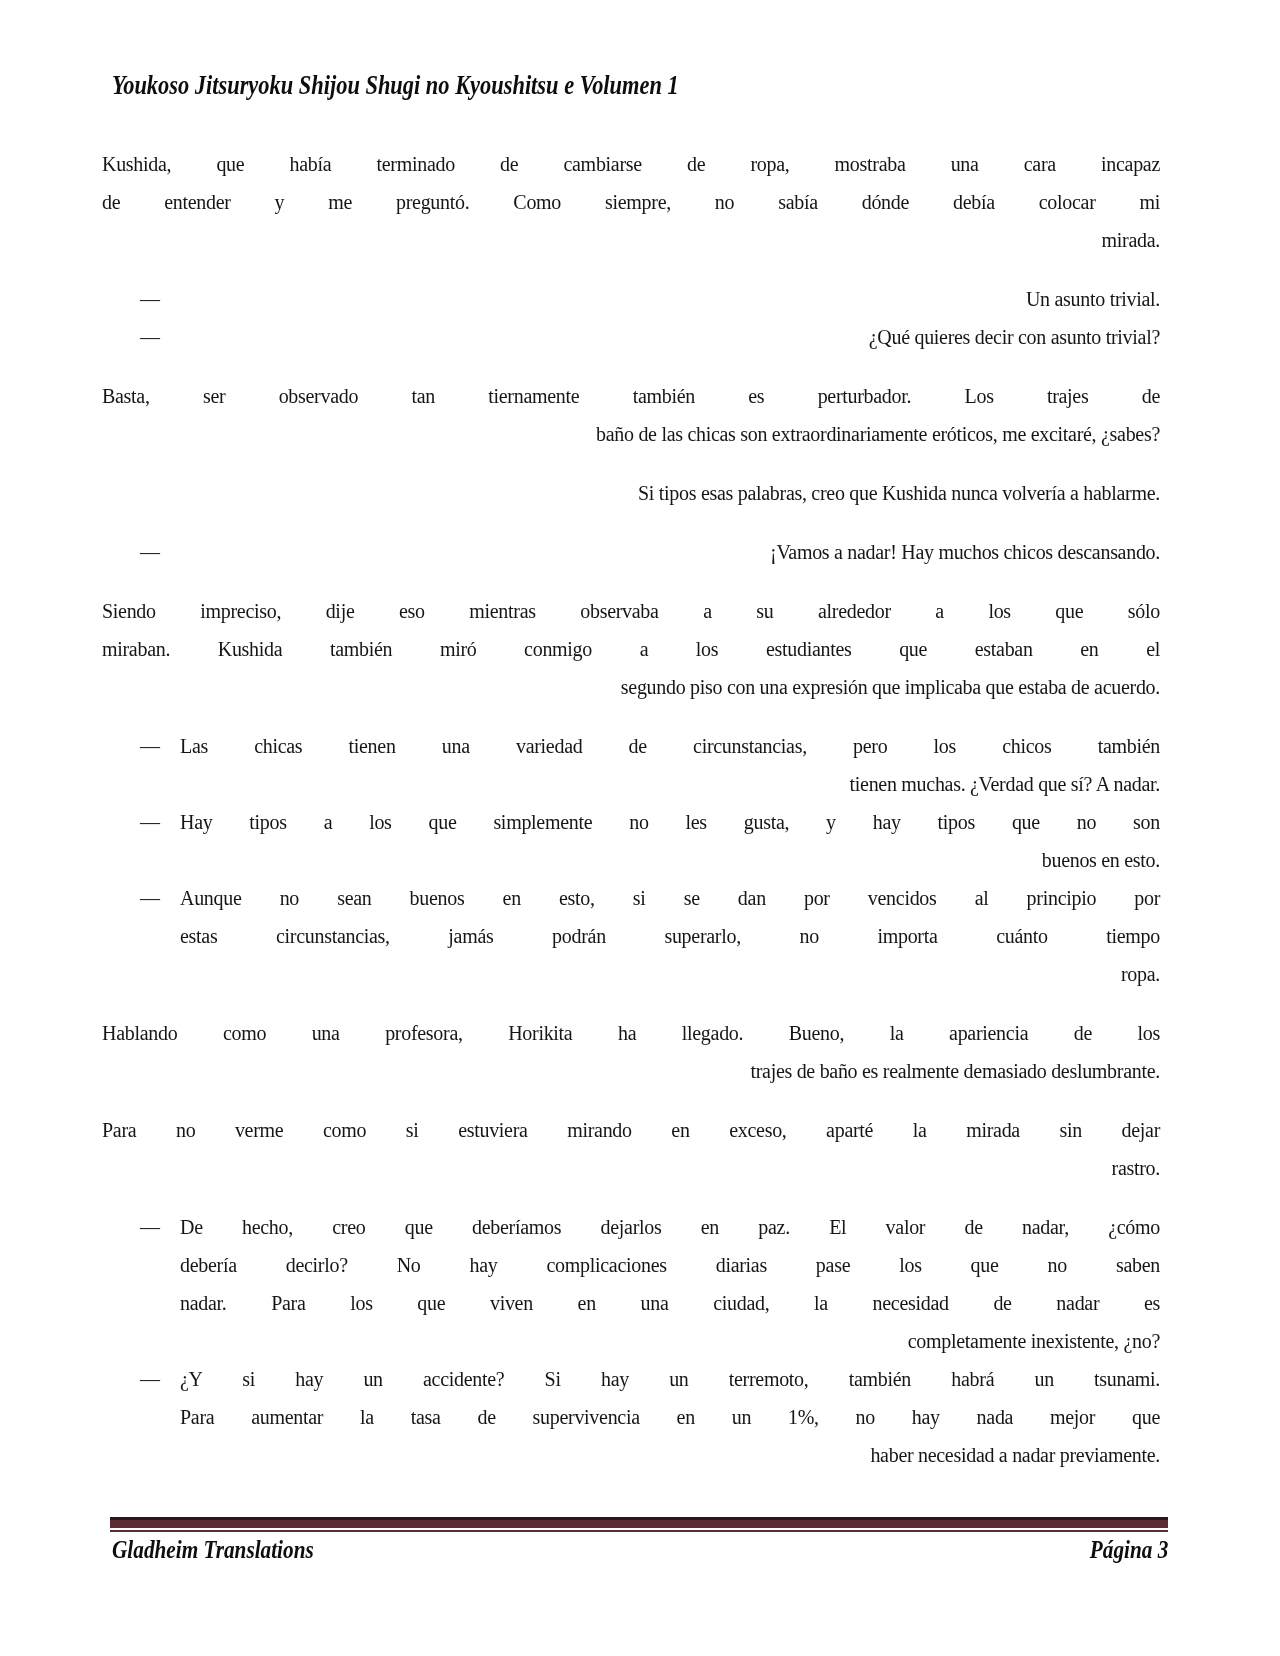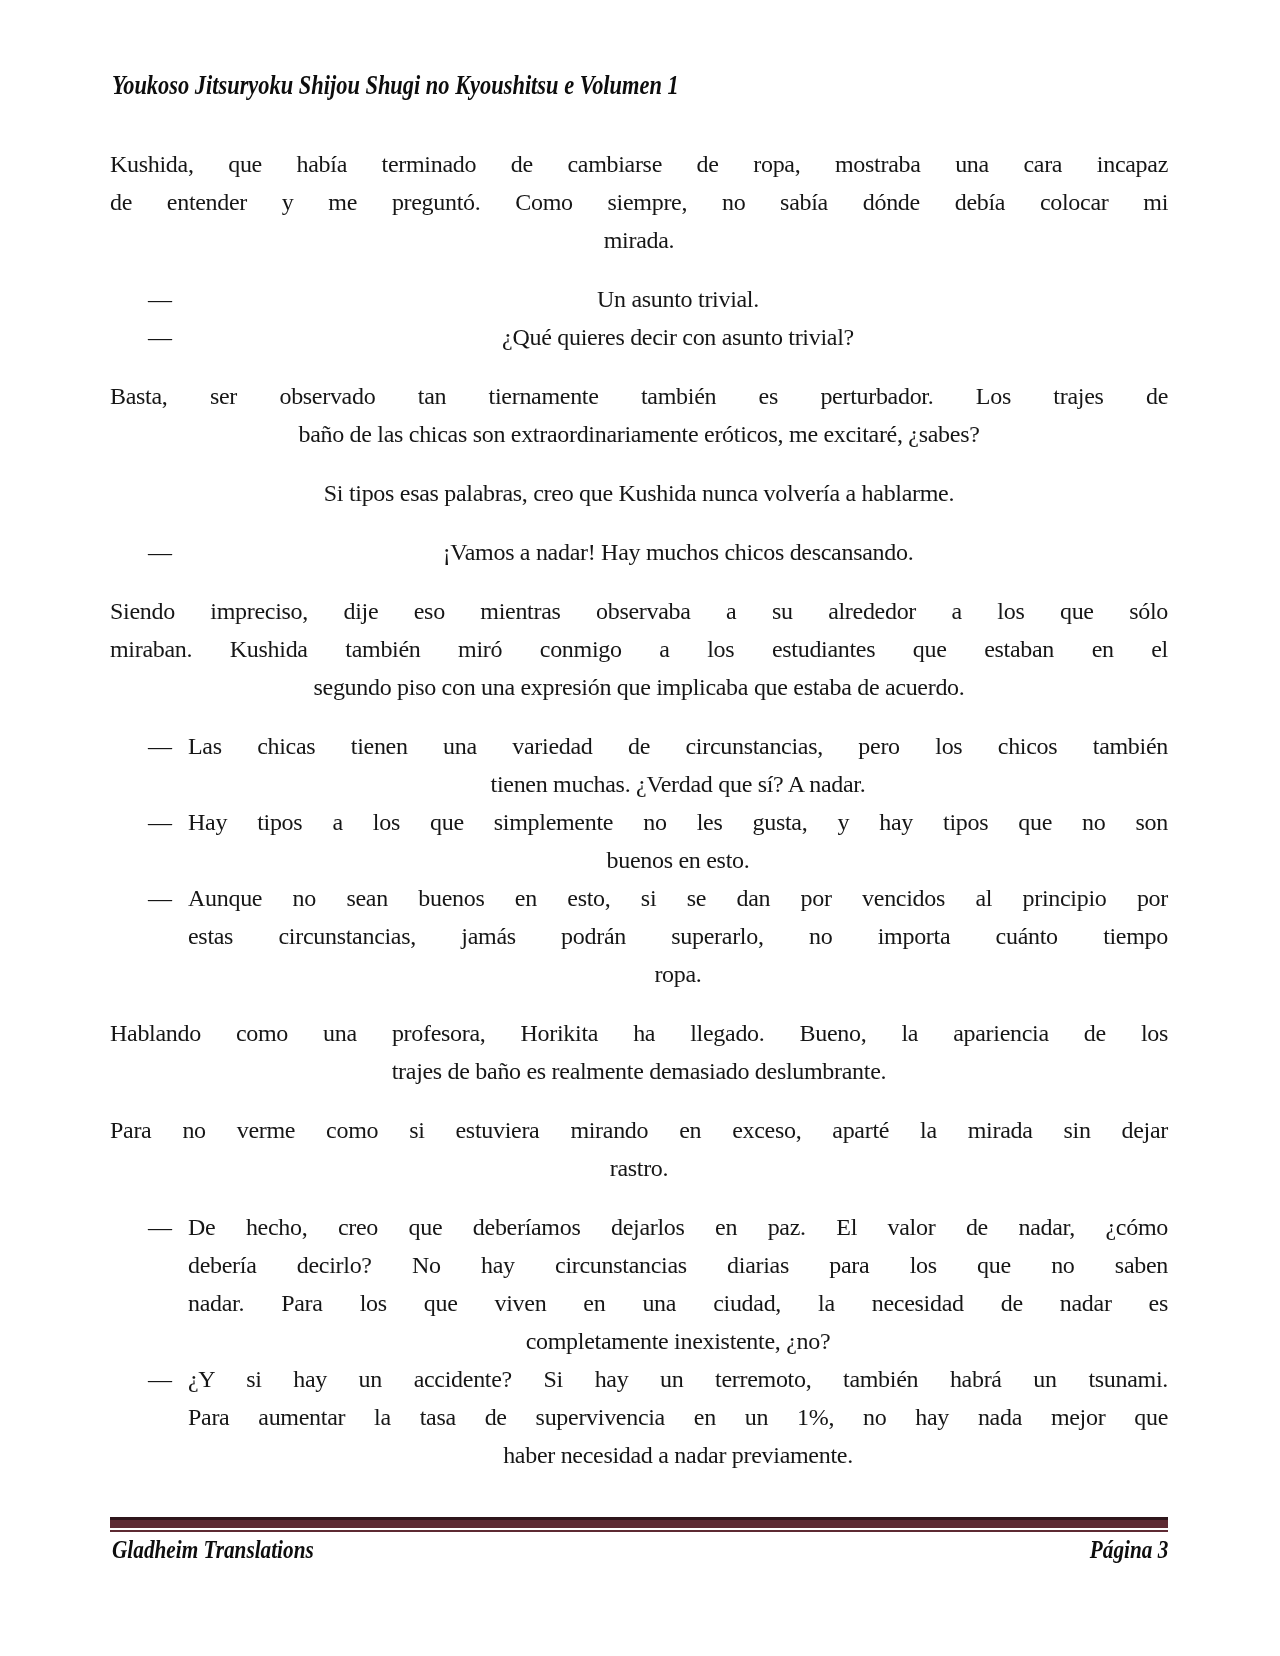--- a/index.html
+++ b/index.html
@@ -22,33 +22,33 @@
     font-style: italic;
     white-space: nowrap;
     transform: scaleX(0.83);
     transform-origin: left center;
     color: #0d0d0d;
   }
 
   
   .content {
     position: absolute;
-    left: 110px; top: 145px;
+    left: 102px; top: 145px;
     width: 1058px;
-    font-size: 24px;
+    font-size: 20px;
     letter-spacing: -0.3px;
     color: #161616;
   }
   .block { margin: 0 0 21px 0; }
   .block:last-child { margin-bottom: 0; }
   .line {
     height: 38px;
     line-height: 38px;
     white-space: nowrap;
-    text-align: center;
+    text-align: right;
   }
   .line.j {
     white-space: normal;
     text-align: justify;
     text-align-last: justify;
     overflow: visible;
   }
   .dialogue-item { position: relative; margin-left: 78px; }
   .dialogue-item .dash {
     position: absolute;
@@ -139,21 +139,21 @@
         <div class="line">trajes de baño es realmente demasiado deslumbrante.</div>
       </div>
       <div class="block">
         <div class="line j">Para no verme como si estuviera mirando en exceso, aparté la mirada sin dejar</div>
         <div class="line">rastro.</div>
       </div>
       <div class="block">
         <div class="dialogue-item">
           <span class="dash">—</span>
           <div class="line j">De hecho, creo que deberíamos dejarlos en paz. El valor de nadar, ¿cómo</div>
-          <div class="line j">debería decirlo? No hay circunstancias diarias para los que no saben</div>
+          <div class="line j">debería decirlo? No hay complicaciones diarias pase los que no saben</div>
           <div class="line j">nadar. Para los que viven en una ciudad, la necesidad de nadar es</div>
           <div class="line">completamente inexistente, ¿no?</div>
         </div>
         <div class="dialogue-item">
           <span class="dash">—</span>
           <div class="line j">¿Y si hay un accidente? Si hay un terremoto, también habrá un tsunami.</div>
           <div class="line j">Para aumentar la tasa de supervivencia en un 1%, no hay nada mejor que</div>
           <div class="line">haber necesidad a nadar previamente.</div>
         </div>
       </div>

